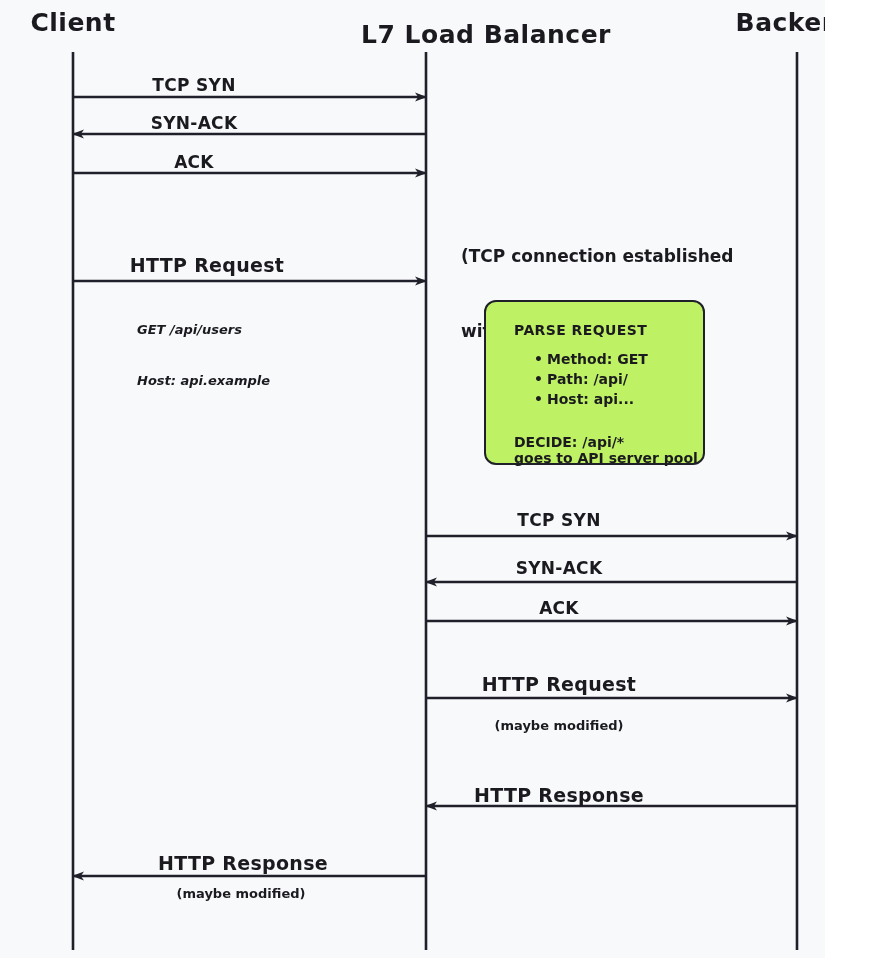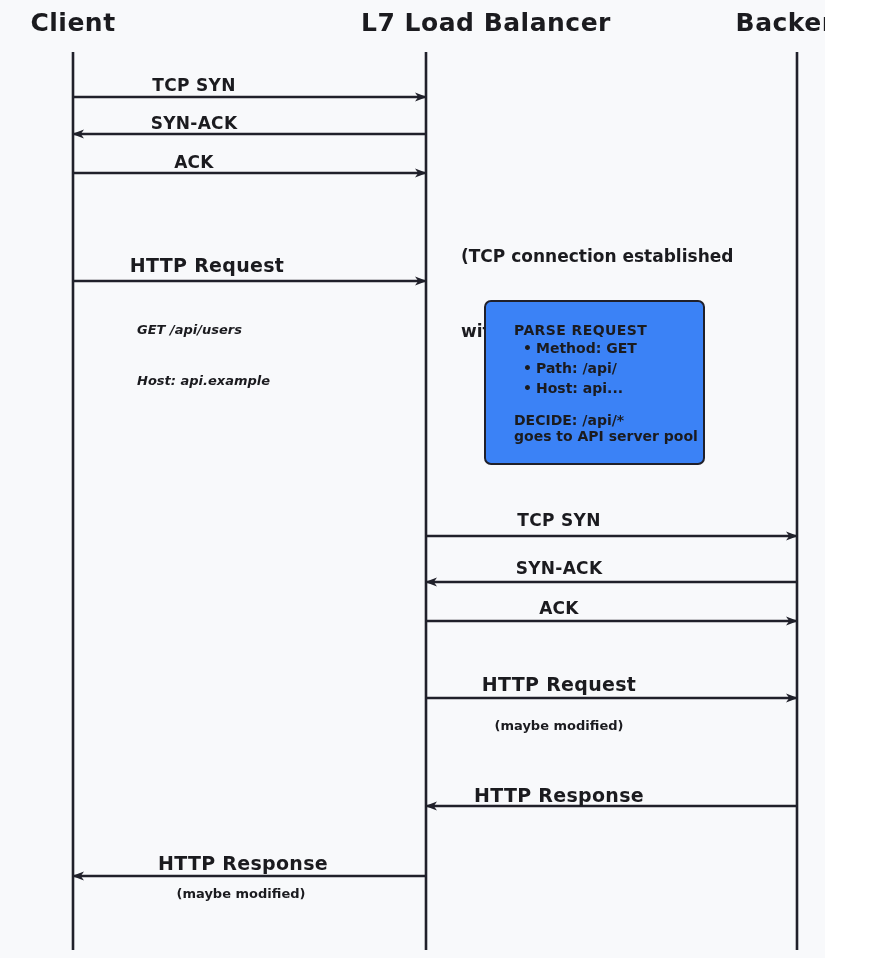--- a/index.html
+++ b/index.html
@@ -65,42 +65,42 @@
   .box-title {
     font-size: 14px;
     font-weight: 700;
     letter-spacing: 0.4px;
   }
   .box-line {
     font-size: 14px;
     font-weight: 700;
   }
   .box-bullets {
-    margin: 0;
+    margin: 11px;
     padding: 0 0 0 22px;
     list-style: none;
   }
   .box-bullets li {
     font-size: 14px;
     font-weight: 700;
     line-height: 20px;
     position: relative;
   }
   .box-bullets li::before {
     content: "\2022";
     position: absolute;
     left: -13px;
     top: 0;
   }
   .proc-box {
     position: absolute;
     box-sizing: border-box;
-    background: #3b82f6;
+    background: #bef264;
     border: 2.5px solid #20202a;
-    border-radius: 7px;
+    border-radius: 12px;
   }
   .proc-inner {
     position: absolute;
     left: 28px;
     top: 20px;
     color: #1b1b1f;
   }
   .gap { height: 14px; }
 </style>
 </head>
@@ -130,21 +130,21 @@
         <line x1="426" x2="797" y1="536" y2="536" stroke="#20202a" stroke-width="2.4" marker-end="url(#arrowR)"></line>
         <line x1="797" x2="426" y1="582" y2="582" stroke="#20202a" stroke-width="2.4" marker-end="url(#arrowL)"></line>
         <line x1="426" x2="797" y1="621" y2="621" stroke="#20202a" stroke-width="2.4" marker-end="url(#arrowR)"></line>
         <line x1="426" x2="797" y1="698" y2="698" stroke="#20202a" stroke-width="2.4" marker-end="url(#arrowR)"></line>
         <line x1="797" x2="426" y1="806" y2="806" stroke="#20202a" stroke-width="2.4" marker-end="url(#arrowL)"></line>
         <line x1="426" x2="73" y1="876" y2="876" stroke="#20202a" stroke-width="2.4" marker-end="url(#arrowL)"></line>
       </g>
   </svg>
 
   <div class="txt actor-title" style="left:73px; top:8px;">Client</div>
-  <div class="txt actor-title" style="left:486px; top:8px;">L7 Load Balancer</div>
+  <div class="txt actor-title" style="left:486px; top:20px;">L7 Load Balancer</div>
   <div class="txt actor-title" style="left:797px; top:8px;">Backend</div>
 
   <div class="txt msg-label" style="left:194px; top:75px;">TCP SYN</div>
   <div class="txt msg-label" style="left:194px; top:113px;">SYN-ACK</div>
   <div class="txt msg-label" style="left:194px; top:152px;">ACK</div>
 
   <div class="txt msg-label" style="left:207px; top:254px; font-size:19px;">HTTP Request</div>
   <div class="txt msg-sub-left" style="left:137px; top:287px;">
     <div id="sub-get">GET /api/users</div>
     <div id="sub-host">Host: api.example</div>

